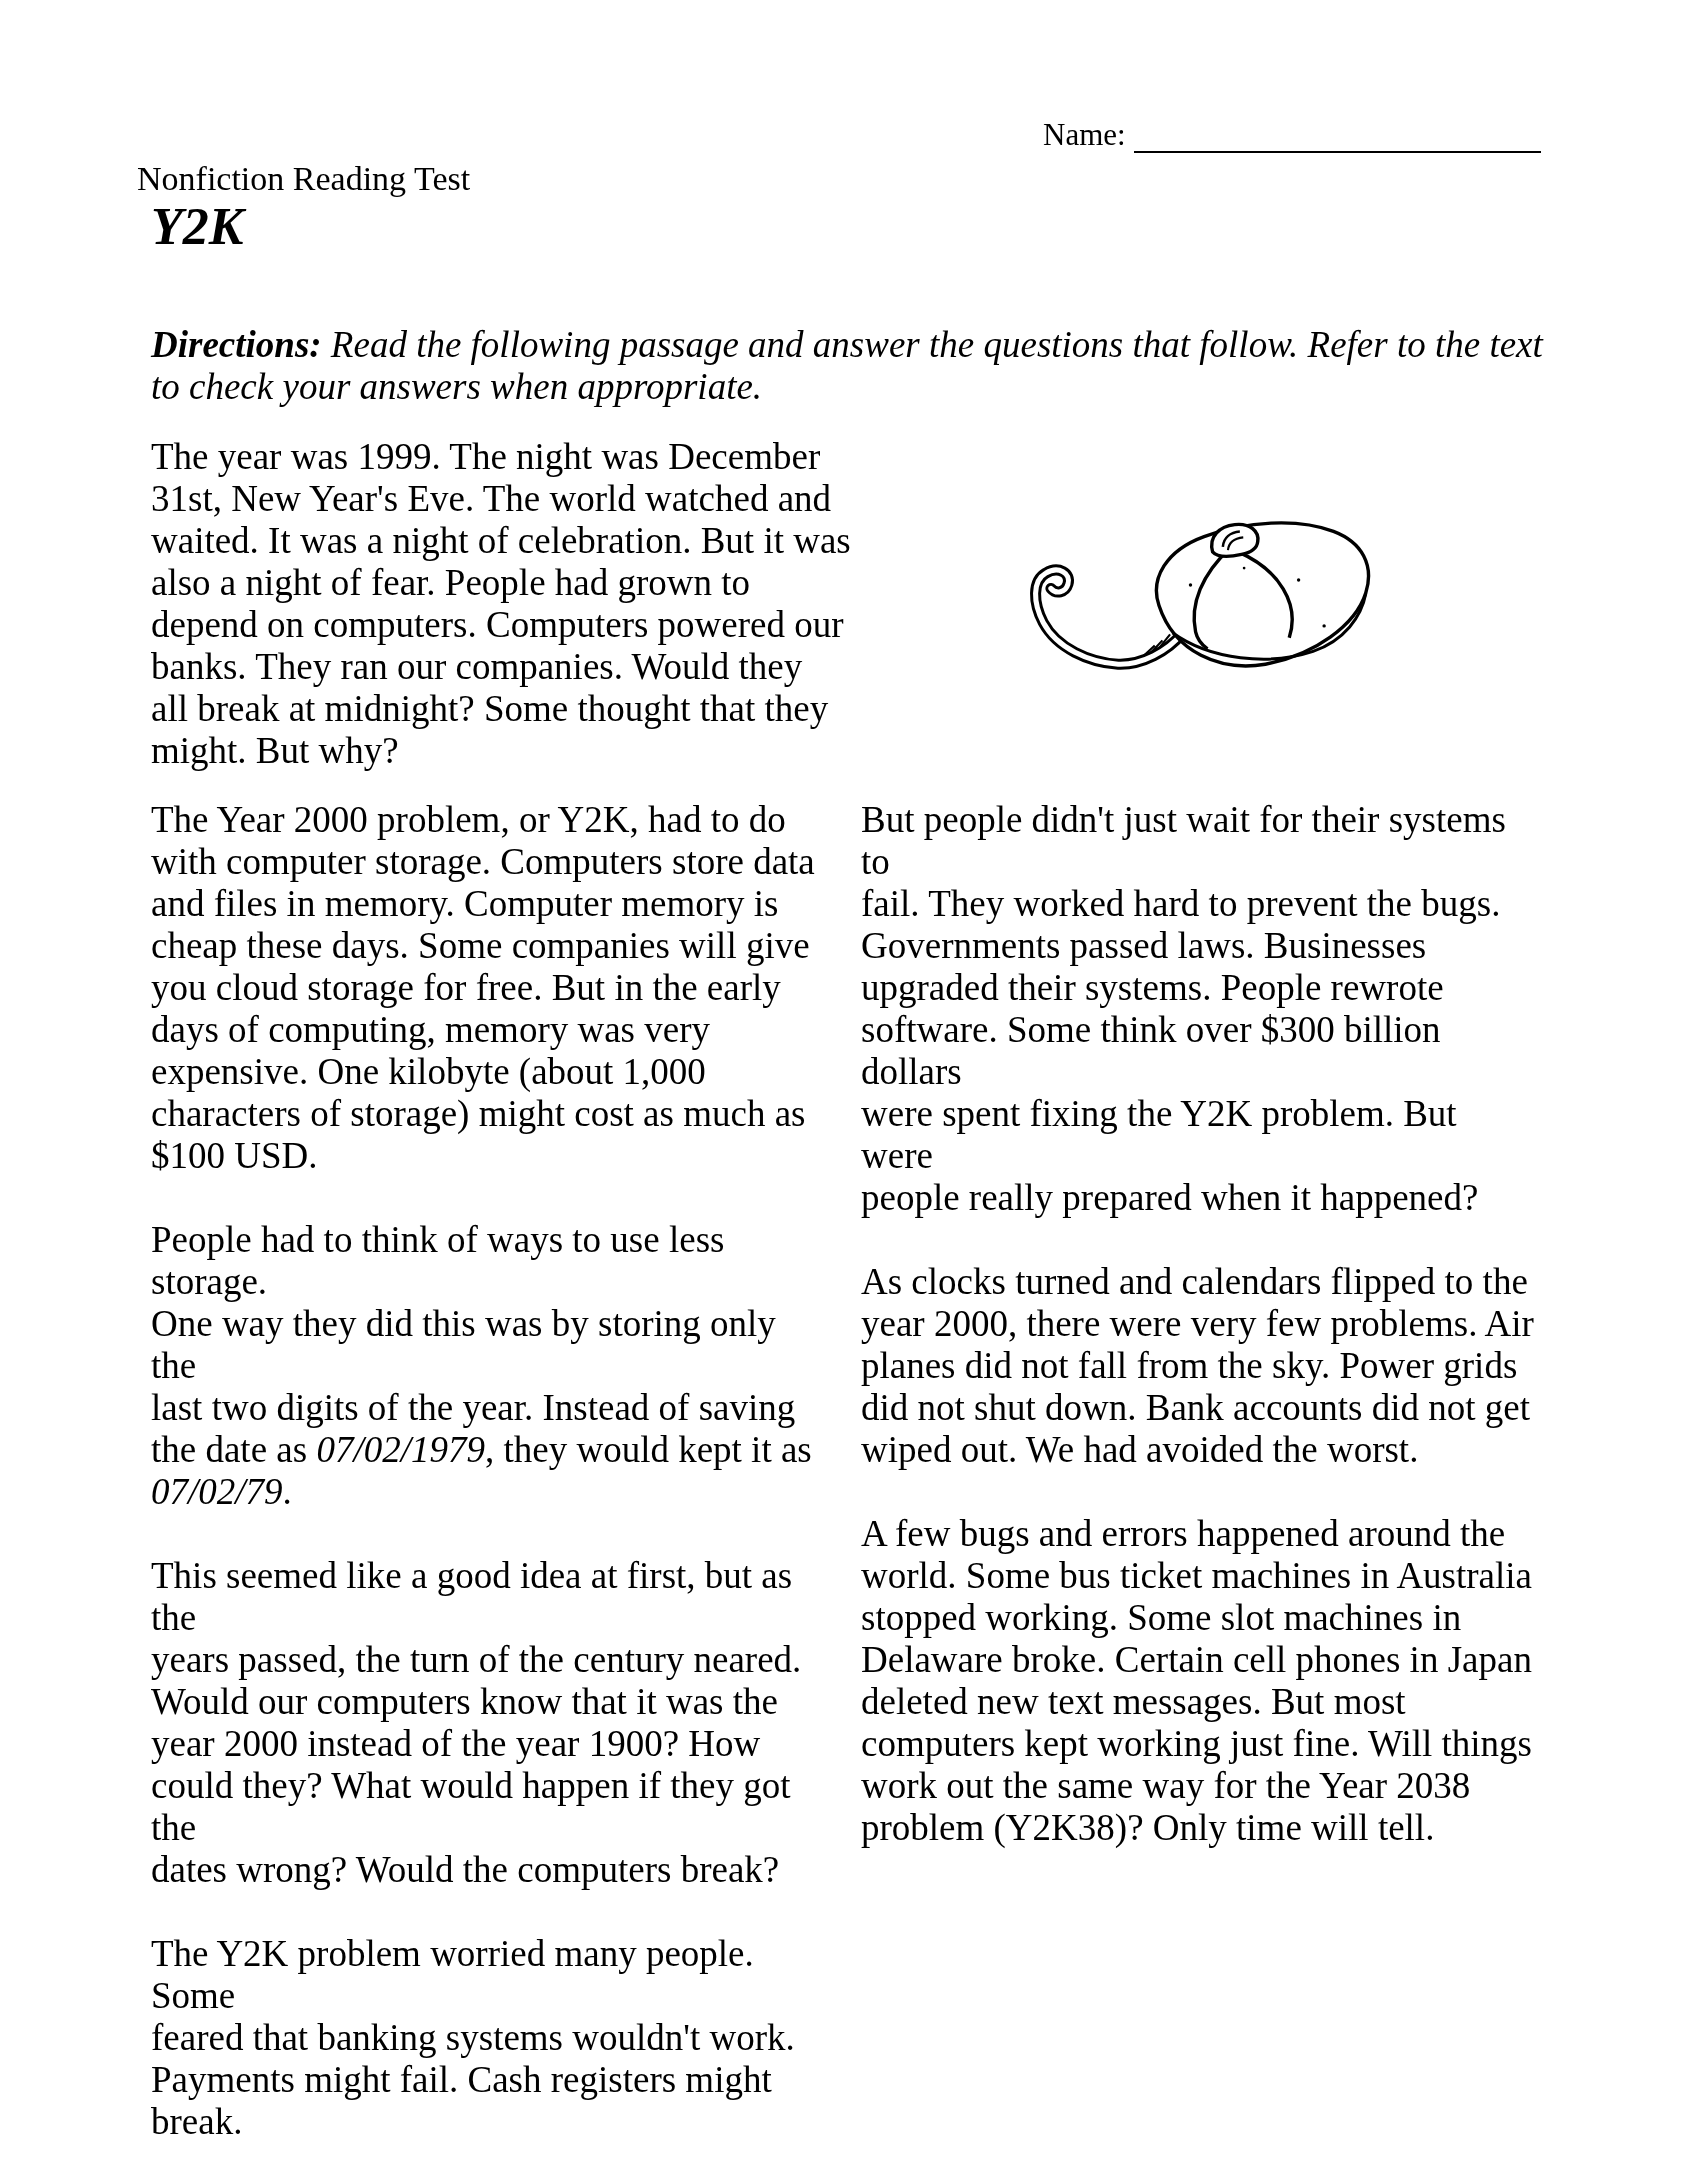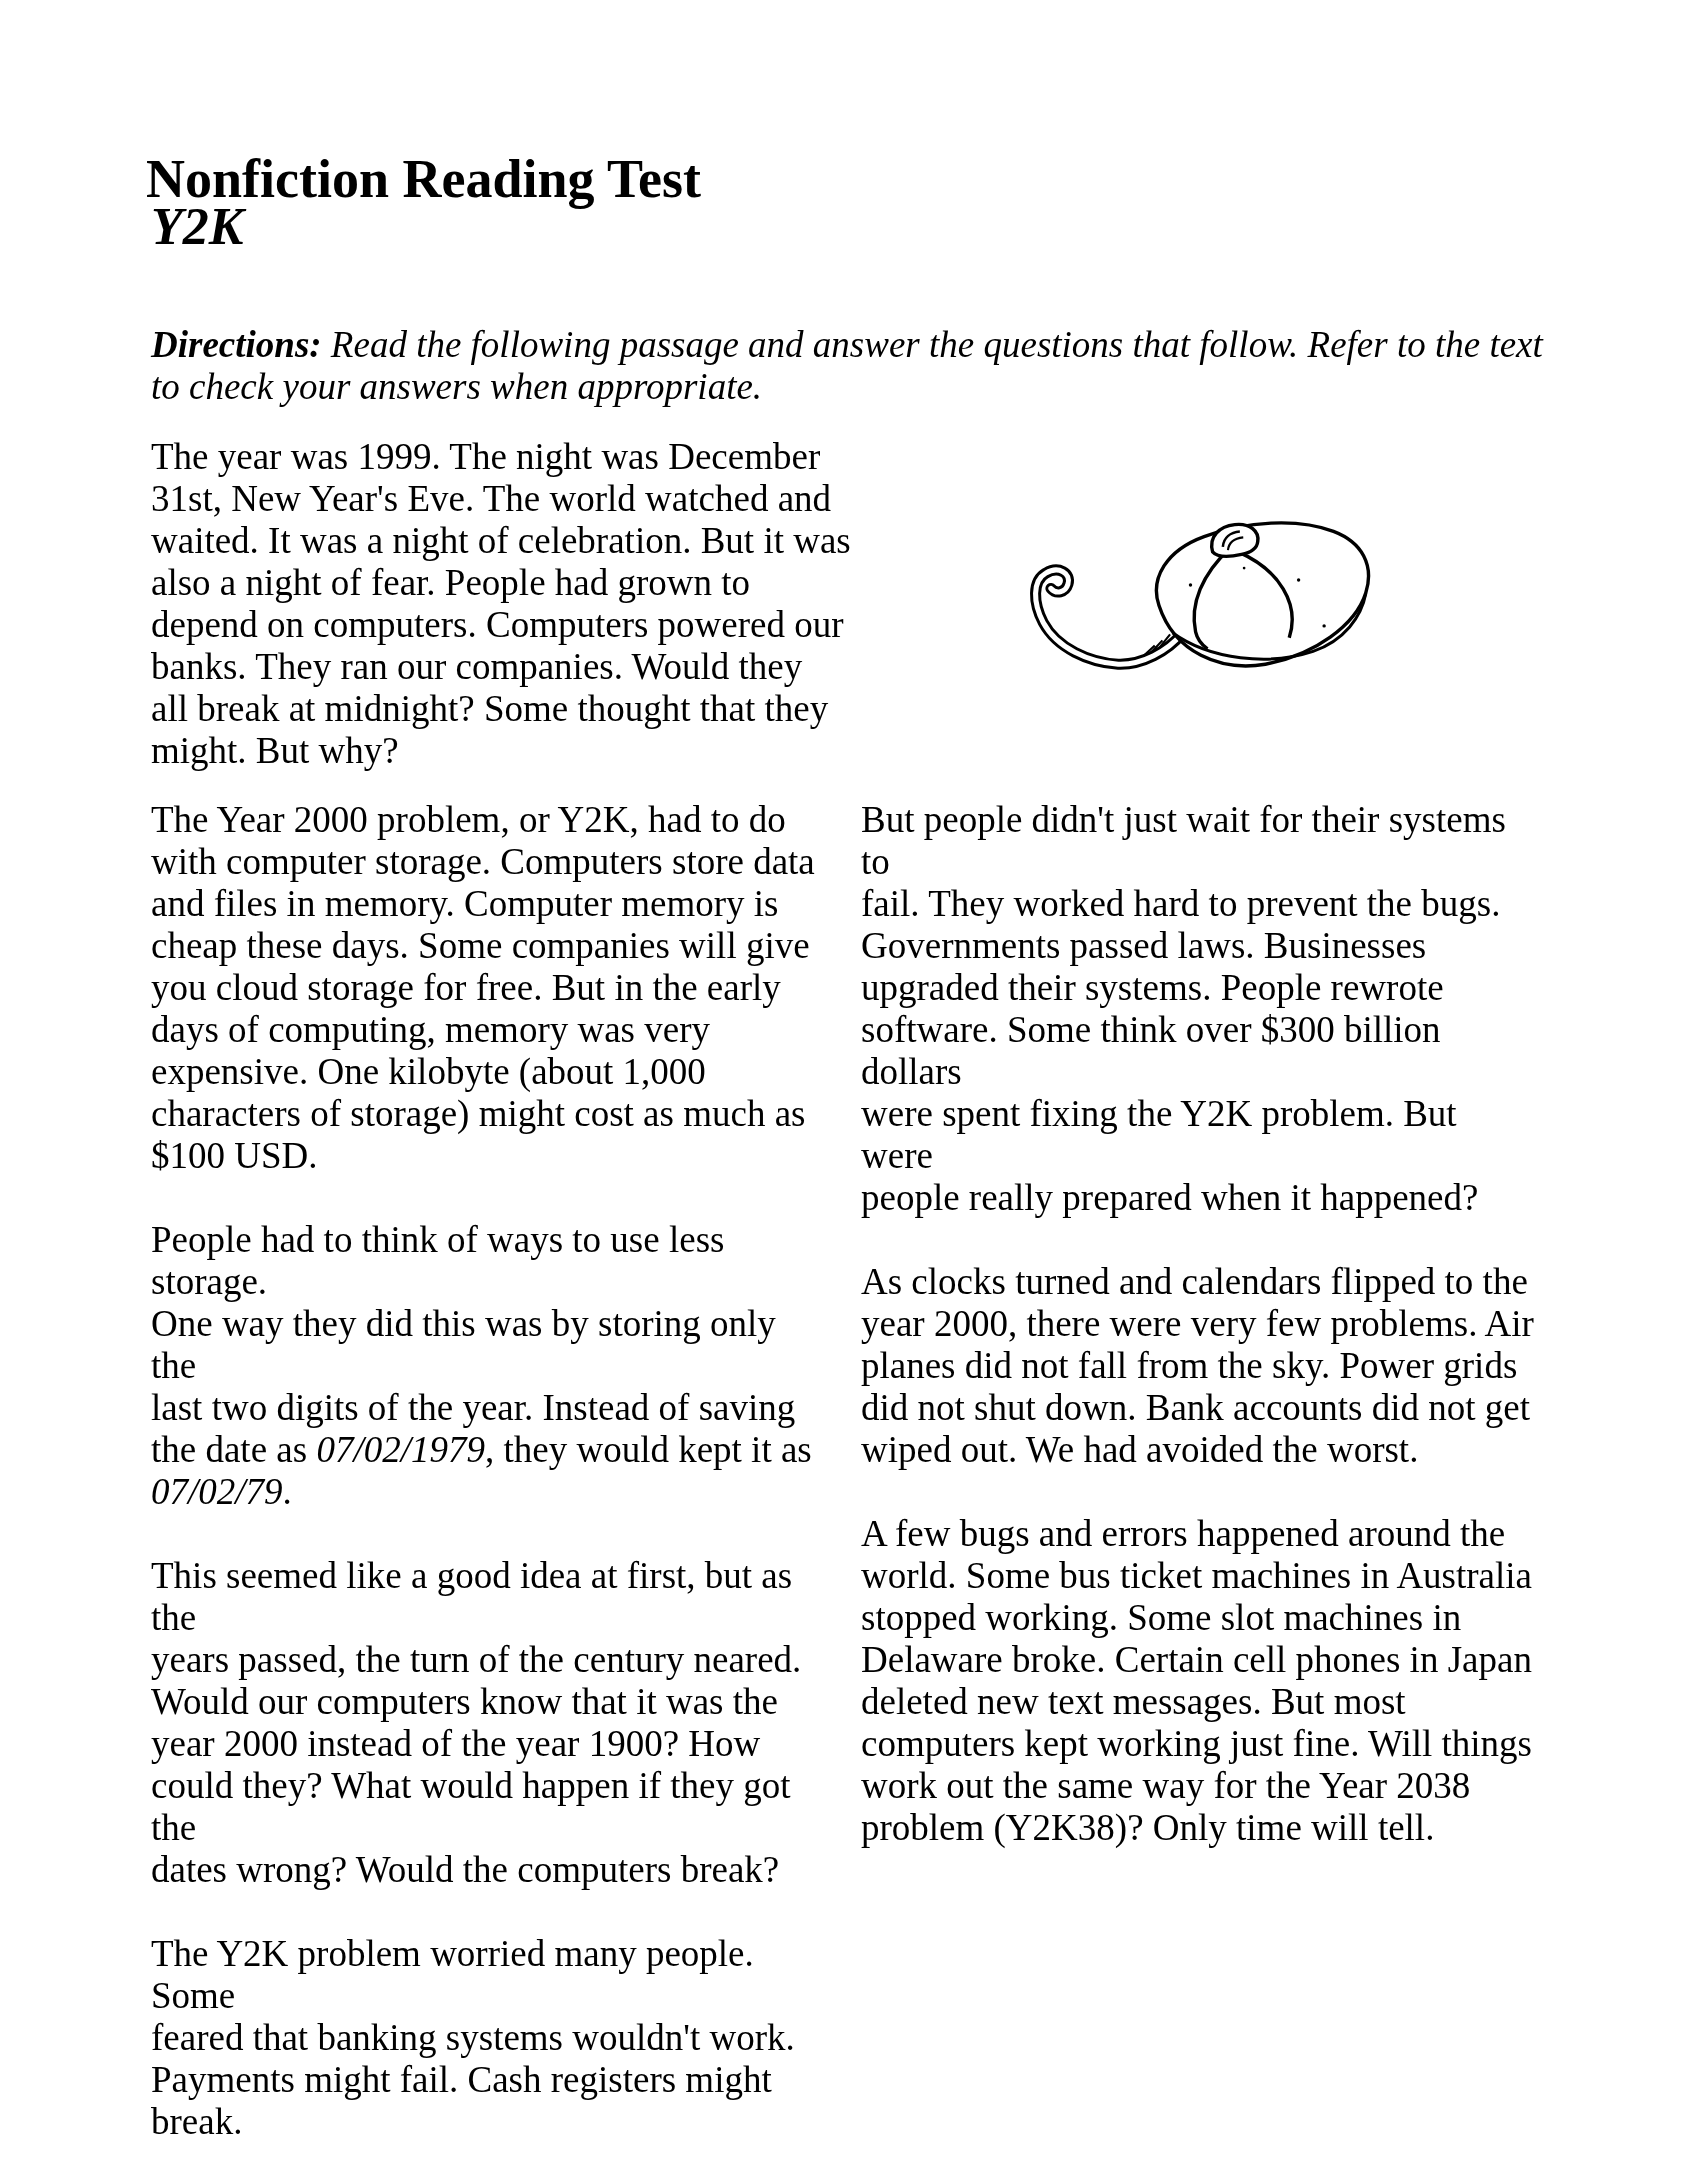--- a/index.html
+++ b/index.html
@@ -19,22 +19,22 @@
     white-space: nowrap;
   }
   .name-line {
     display: inline-block;
     width: 407px; height: 34px;
     border-bottom: 2.6px solid #000;
     margin-left: 8.5px;
     vertical-align: bottom;
   }
   .title {
-    left: 146px; top: 156px;
-    font-size: 54px; font-weight: bold; line-height: 46px;
+    left: 137px; top: 156px;
+    font-size: 34px; font-weight: normal; line-height: 46px;
   }
   .subtitle {
     left: 151px; top: 204px;
     font-size: 52px; font-weight: bold; font-style: italic; line-height: 46px;
   }
   .directions {
     left: 151px; top: 282px; width: 1440px;
     font-size: 37px; line-height: 42px;
     white-space: pre-line;
     font-style: italic;
@@ -56,20 +56,23 @@
     font-size: 37px; line-height: 42px;
     white-space: pre-line;
   }
   .ital { font-style: italic; }
 </style>
 </head>
 <body>
 
 <div class="page">
 
+  <div class="abs name-row">
+    <span>Name:</span><span class="name-line"></span>
+  </div>
 
   <div class="abs title">Nonfiction Reading Test</div>
   <div class="abs subtitle">Y2K</div>
 
   <div class="abs directions">
     <span class="lbl">Directions:</span><span> Read the following passage and answer the questions that follow. Refer to the text
 to check your answers when appropriate.</span>
   </div>
 
   <div class="abs intro para">The year was 1999. The night was December

